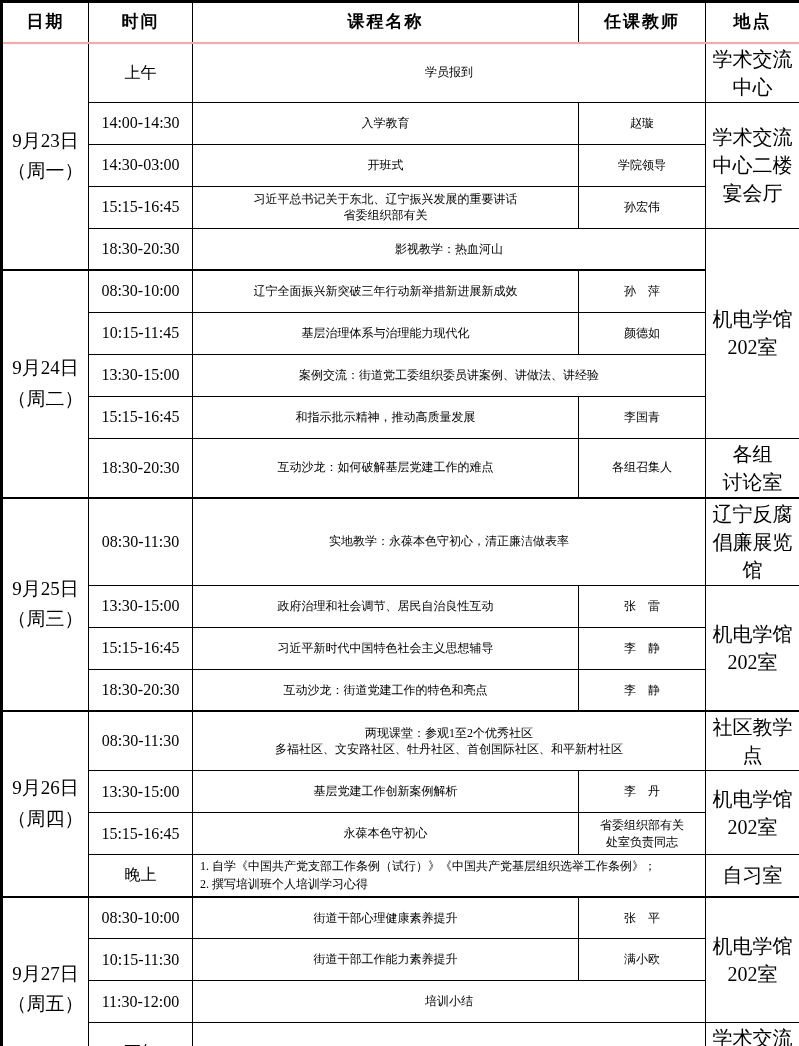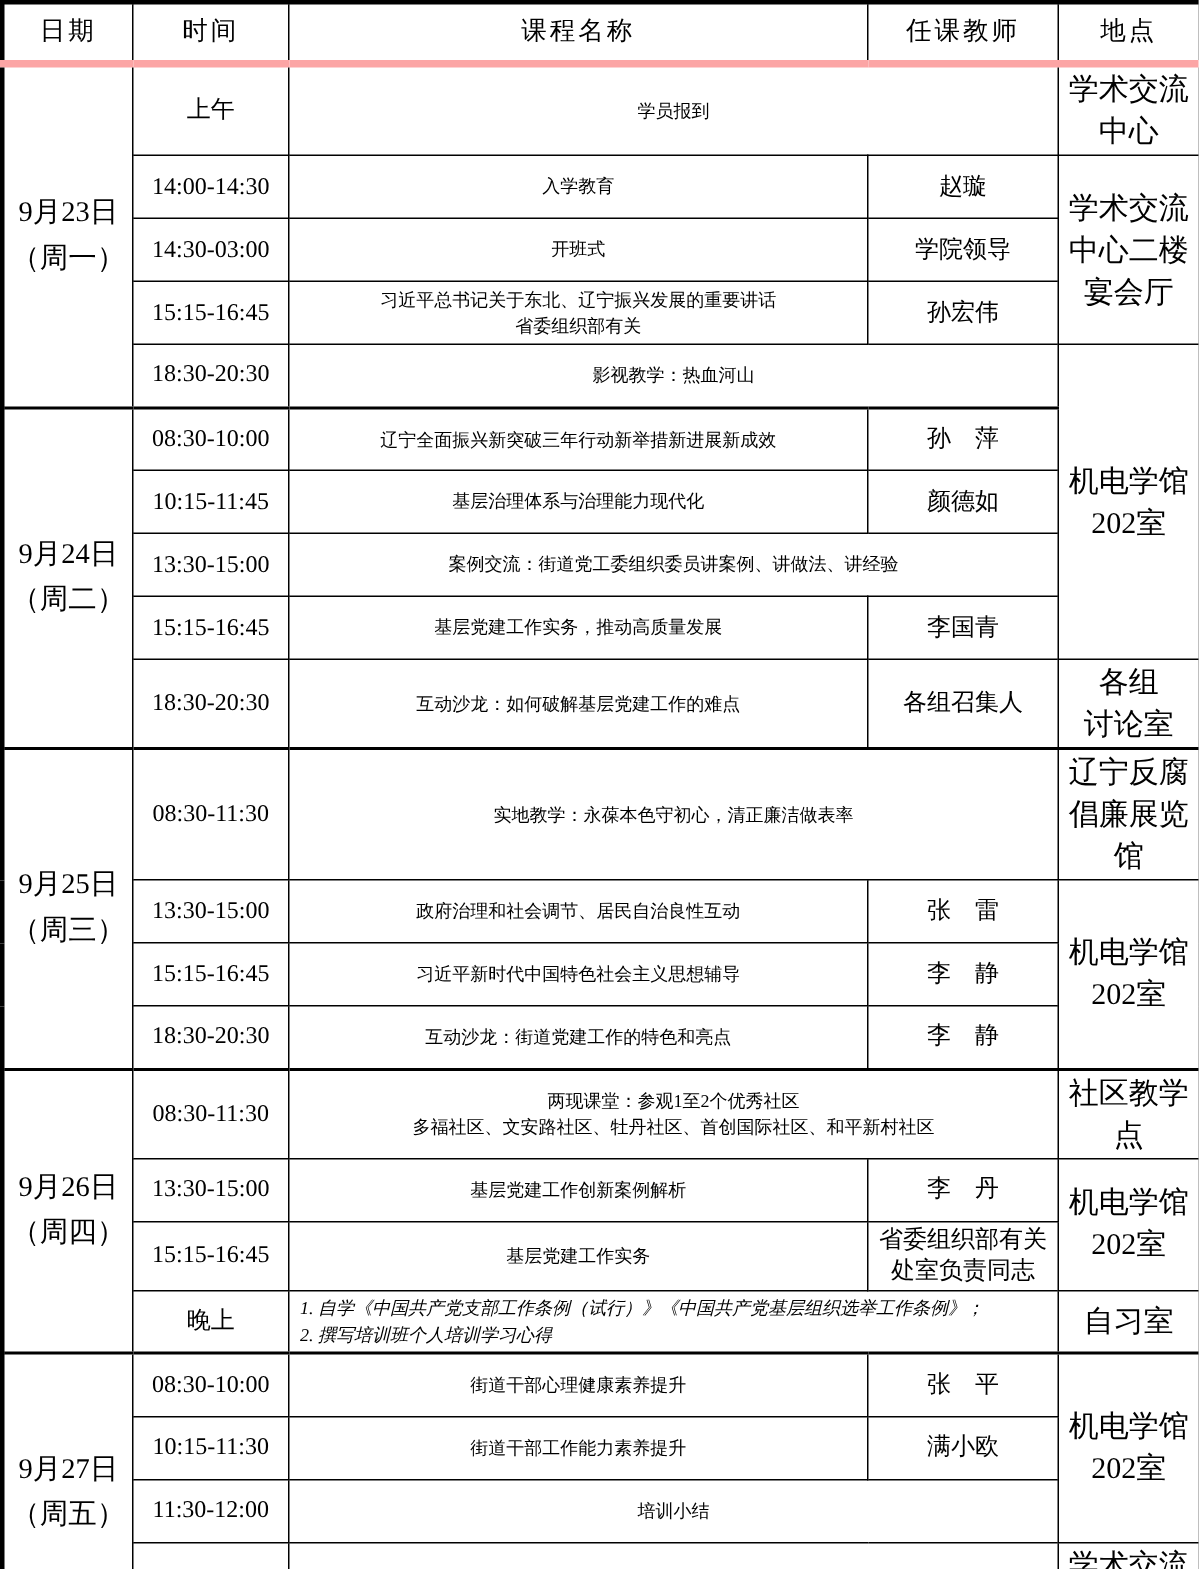--- a/index.html
+++ b/index.html
@@ -20,45 +20,44 @@
     text-align:center;
     vertical-align:middle;
     padding:1px 3px;
     overflow:hidden;
     font-size:16px;
     line-height:1.35;
   }
   .sched thead tr { height:41px; }
   .sched thead th {
     font-size:17px;
-    font-weight:normal;
+    font-weight:bold;
     letter-spacing:2px;
-    border-bottom:5px solid #fca5a5;
+    border-bottom:2px solid #fca5a5;
   }
   .sched tbody tr { height:42px; }
   tr.r-first { height:45px; }
   tr.r-tall { height:55px; }
   tr.r-taller { height:65px; }
   tr.r-last { height:46px; }
   tr.day-sep > td { border-top:2px solid #000; }
   td.date {
     font-size:19px;
     line-height:1.6;
     white-space:pre-line;
   }
   td.time { font-size:16px; }
   td.course { font-size:12px; white-space:pre-line; }
   td.course.left {
     text-align:left;
     padding-left:7px;
     padding-right:6px;
     line-height:1.5;
-    font-style:italic;
-  }
-  td.teacher { font-size:16px; white-space:pre-line; }
+  }
+  td.teacher { font-size:12px; white-space:pre-line; }
   td.loc {
     font-size:20px;
     line-height:1.4;
     white-space:pre-line;
     padding:1px 2px;
   }
   .footnote {
     font-size:16px;
     padding:8px 2px 0 3px;
     text-align:left;
@@ -131,21 +130,21 @@
       <td class="time">10:15-11:45</td>
       <td class="course">基层治理体系与治理能力现代化</td>
       <td class="teacher">颜德如</td>
     </tr>
     <tr>
       <td class="time">13:30-15:00</td>
       <td class="course" colspan="2">案例交流：街道党工委组织委员讲案例、讲做法、讲经验</td>
     </tr>
     <tr>
       <td class="time">15:15-16:45</td>
-      <td class="course">基层党建工作实务，推动高质量发展</td>
+      <td class="course">和指示批示精神，推动高质量发展</td>
       <td class="teacher">李国青</td>
     </tr>
     <tr>
       <td class="time">18:30-20:30</td>
       <td class="course">互动沙龙：如何破解基层党建工作的难点</td>
       <td class="teacher">各组召集人</td>
       <td class="loc">各组
 讨论室</td>
     </tr>
 
@@ -185,21 +184,21 @@
     </tr>
     <tr>
       <td class="time">13:30-15:00</td>
       <td class="course">基层党建工作创新案例解析</td>
       <td class="teacher">李　丹</td>
       <td class="loc" rowspan="2">机电学馆
 202室</td>
     </tr>
     <tr>
       <td class="time">15:15-16:45</td>
-      <td class="course">基层党建工作实务</td>
+      <td class="course">永葆本色守初心</td>
       <td class="teacher">省委组织部有关
 处室负责同志</td>
     </tr>
     <tr class="r-taller">
       <td class="time">晚上</td>
       <td class="course left" colspan="2">1. 自学《中国共产党支部工作条例（试行）》《中国共产党基层组织选举工作条例》；
 2. 撰写培训班个人培训学习心得</td>
       <td class="loc">自习室</td>
     </tr>
 

